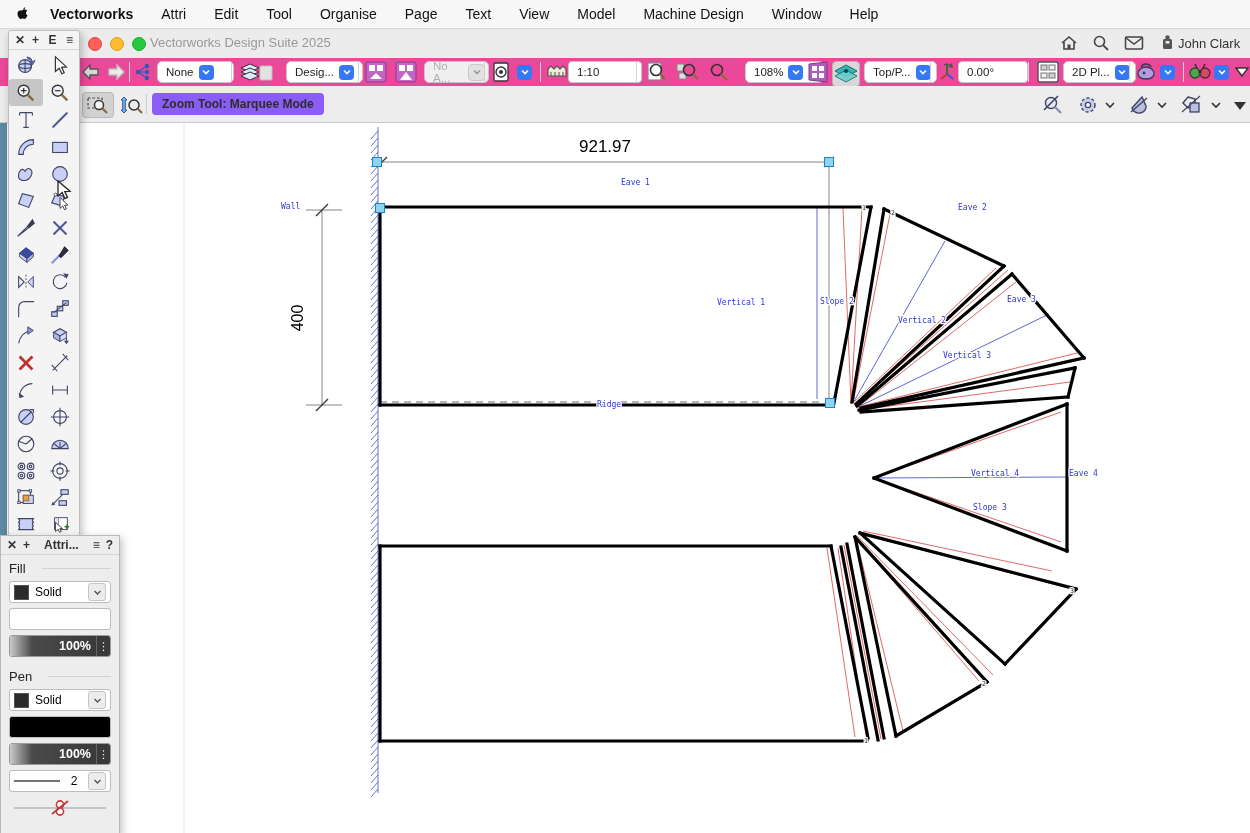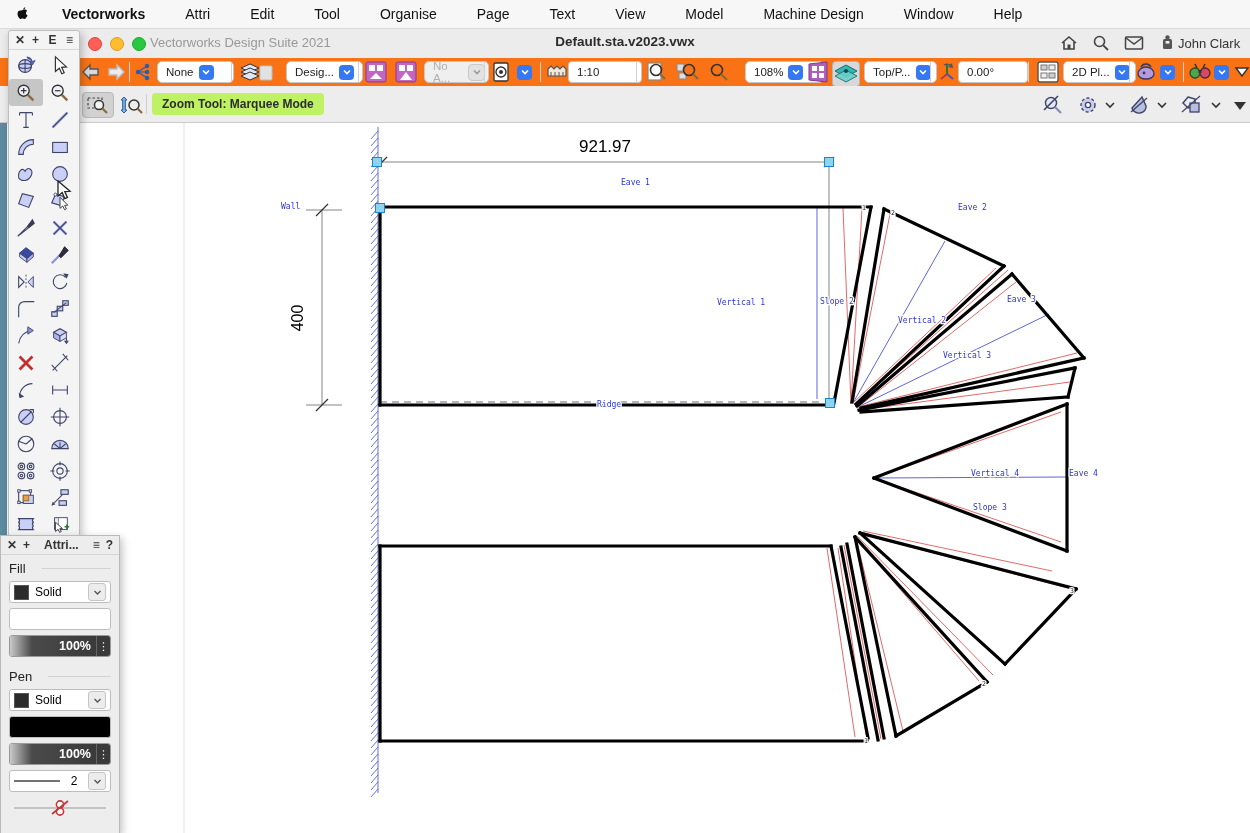--- a/index.html
+++ b/index.html
@@ -1,53 +1,53 @@
 <!DOCTYPE html>
 <html><head>
 <meta charset="utf-8">
 <style>
   html,body{margin:0;padding:0;width:1250px;height:833px;overflow:hidden;background:#fff;
     font-family:"Liberation Sans",sans-serif;-webkit-font-smoothing:antialiased;}
   .abs{position:absolute;}
   
   #menubar{position:absolute;left:0;top:0;width:1250px;height:28px;background:#f7f7f7;
-    border-bottom:1px solid #d9d9d9;display:flex;align-items:center;gap:12px;z-index:40;}
+    border-bottom:1px solid #d9d9d9;display:flex;align-items:center;gap:0;z-index:40;}
   #menubar .mi{font-size:14px;color:#111;padding:0 14px;white-space:nowrap;}
   #menubar .mi.bold{font-weight:bold;}
   #apple{width:16px;height:16px;margin:0 6px 0 14px;}
   
   #titlebar{position:absolute;left:0;top:28px;width:1250px;height:30px;background:#ececec;
     border-bottom:1px solid #cfcfcf;z-index:5;}
   .tl{position:absolute;top:9px;width:12px;height:12px;border-radius:50%;}
   #apptitle{position:absolute;left:150px;top:7px;font-size:13px;color:#989898;}
   #doctitle{position:absolute;left:0;width:1250px;top:6px;text-align:center;font-size:13.5px;
     font-weight:bold;color:#2b2b2b;}
   .tbar-ico{position:absolute;top:6px;color:#444;}
   #username{position:absolute;left:1178px;top:8px;font-size:13px;color:#333;}
   
-  #toolbar{position:absolute;left:0;top:58px;width:1250px;height:28px;background:#f97316;
+  #toolbar{position:absolute;left:0;top:58px;width:1250px;height:28px;background:#ec4899;
     border-bottom:1px solid #0c4a6e;z-index:5;}
   .tb{position:absolute;top:3px;height:22px;display:flex;align-items:center;}
   .vdiv{position:absolute;top:4px;width:1px;height:20px;background:#d2d2d2;}
   .pill{height:20px;background:#fff;border:1px solid #c6c6c6;border-radius:5px;display:flex;
     align-items:center;padding:0 3px 0 8px;font-size:11.5px;color:#222;gap:5px;}
   .pill.dis{color:#b0b0b0;background:#efefef;}
   .bluebtn{width:15px;height:15px;border-radius:4px;background:#3478f6;display:flex;
     align-items:center;justify-content:center;flex:none;}
   .graybtn{width:15px;height:15px;border-radius:4px;background:#e2e2e2;border:1px solid #c9c9c9;
     display:flex;align-items:center;justify-content:center;flex:none;}
   .field{height:20px;background:#fff;border:1px solid #c6c6c6;border-radius:4px;
     font-size:11.5px;color:#222;display:flex;align-items:center;padding:0 8px;}
   .selbox{background:#d8d8d8;border:1px solid #b5b5b5;border-radius:4px;padding:1px;}
   
   #modebar{position:absolute;left:0;top:86px;width:1250px;height:36px;background:#ededed;
     border-bottom:1px solid #c9c9c9;z-index:5;}
   #marqueebtn{position:absolute;left:82px;top:6px;width:30px;height:24px;background:#d2d2d2;
     border:1px solid #b8b8b8;border-radius:4px;display:flex;align-items:center;justify-content:center;}
-  #modechip{position:absolute;left:152px;top:7px;height:22px;background:#bef264;border-radius:4px;
+  #modechip{position:absolute;left:152px;top:7px;height:22px;background:#8b5cf6;border-radius:4px;
     display:flex;align-items:center;padding:0 10px;font-size:12px;font-weight:bold;color:#2d2d2d;}
   .modediv{position:absolute;top:8px;width:1px;height:20px;background:#cfcfcf;}
   .mright{position:absolute;top:8px;}
   
   #canvas{position:absolute;left:0;top:122px;width:1250px;height:711px;background:#fff;z-index:1;}
   
   #toolpal{position:absolute;left:8px;top:30px;width:70px;height:505px;background:#f4f4f4;
     border:1px solid #bfbfbf;border-radius:3px;box-shadow:2px 3px 8px rgba(0,0,0,.25);z-index:30;}
   #toolpal-head{height:18px;display:flex;align-items:center;gap:7px;padding:0 6px;font-size:12px;
     font-weight:bold;color:#333;border-bottom:1px solid #d8d8d8;}
@@ -101,22 +101,21 @@
     <span class="mi">Model</span>
     <span class="mi">Machine Design</span>
     <span class="mi">Window</span>
     <span class="mi">Help</span>
   </div>
 
 <div id="titlebar">
   <div class="tl" style="left:88px;background:#ff5f57;border:1px solid #e0443e;"></div>
   <div class="tl" style="left:110px;background:#febc2e;border:1px solid #d89e24;"></div>
   <div class="tl" style="left:132px;background:#28c840;border:1px solid #1aab29;"></div>
-  <span id="apptitle">Vectorworks Design Suite 2021</span>
-  <span id="doctitle">Default.sta.v2023.vwx</span>
+  <span id="apptitle">Vectorworks Design Suite 2025</span>
   <svg class="tbar-ico" style="left:1060px;" width="18" height="18" viewBox="0 0 18 18">
     <path d="M2,9 L9,3 L16,9 M4,8 V15 H14 V8" fill="none" stroke="#444" stroke-width="1.6"></path>
       <rect x="7.5" y="10.5" width="3" height="4.5" fill="#444"></rect>
   </svg>
   <svg class="tbar-ico" style="left:1092px;" width="18" height="18" viewBox="0 0 18 18">
     <circle cx="7.5" cy="7.5" r="5" fill="none" stroke="#444" stroke-width="1.6"></circle>
       <line x1="11.3" y1="11.3" x2="16" y2="16" stroke="#444" stroke-width="1.8"></line>
   </svg>
   <svg class="tbar-ico" style="left:1124px;" width="20" height="18" viewBox="0 0 20 18">
     <rect x="1.5" y="3" width="17" height="12" rx="1" fill="none" stroke="#444" stroke-width="1.5"></rect>

